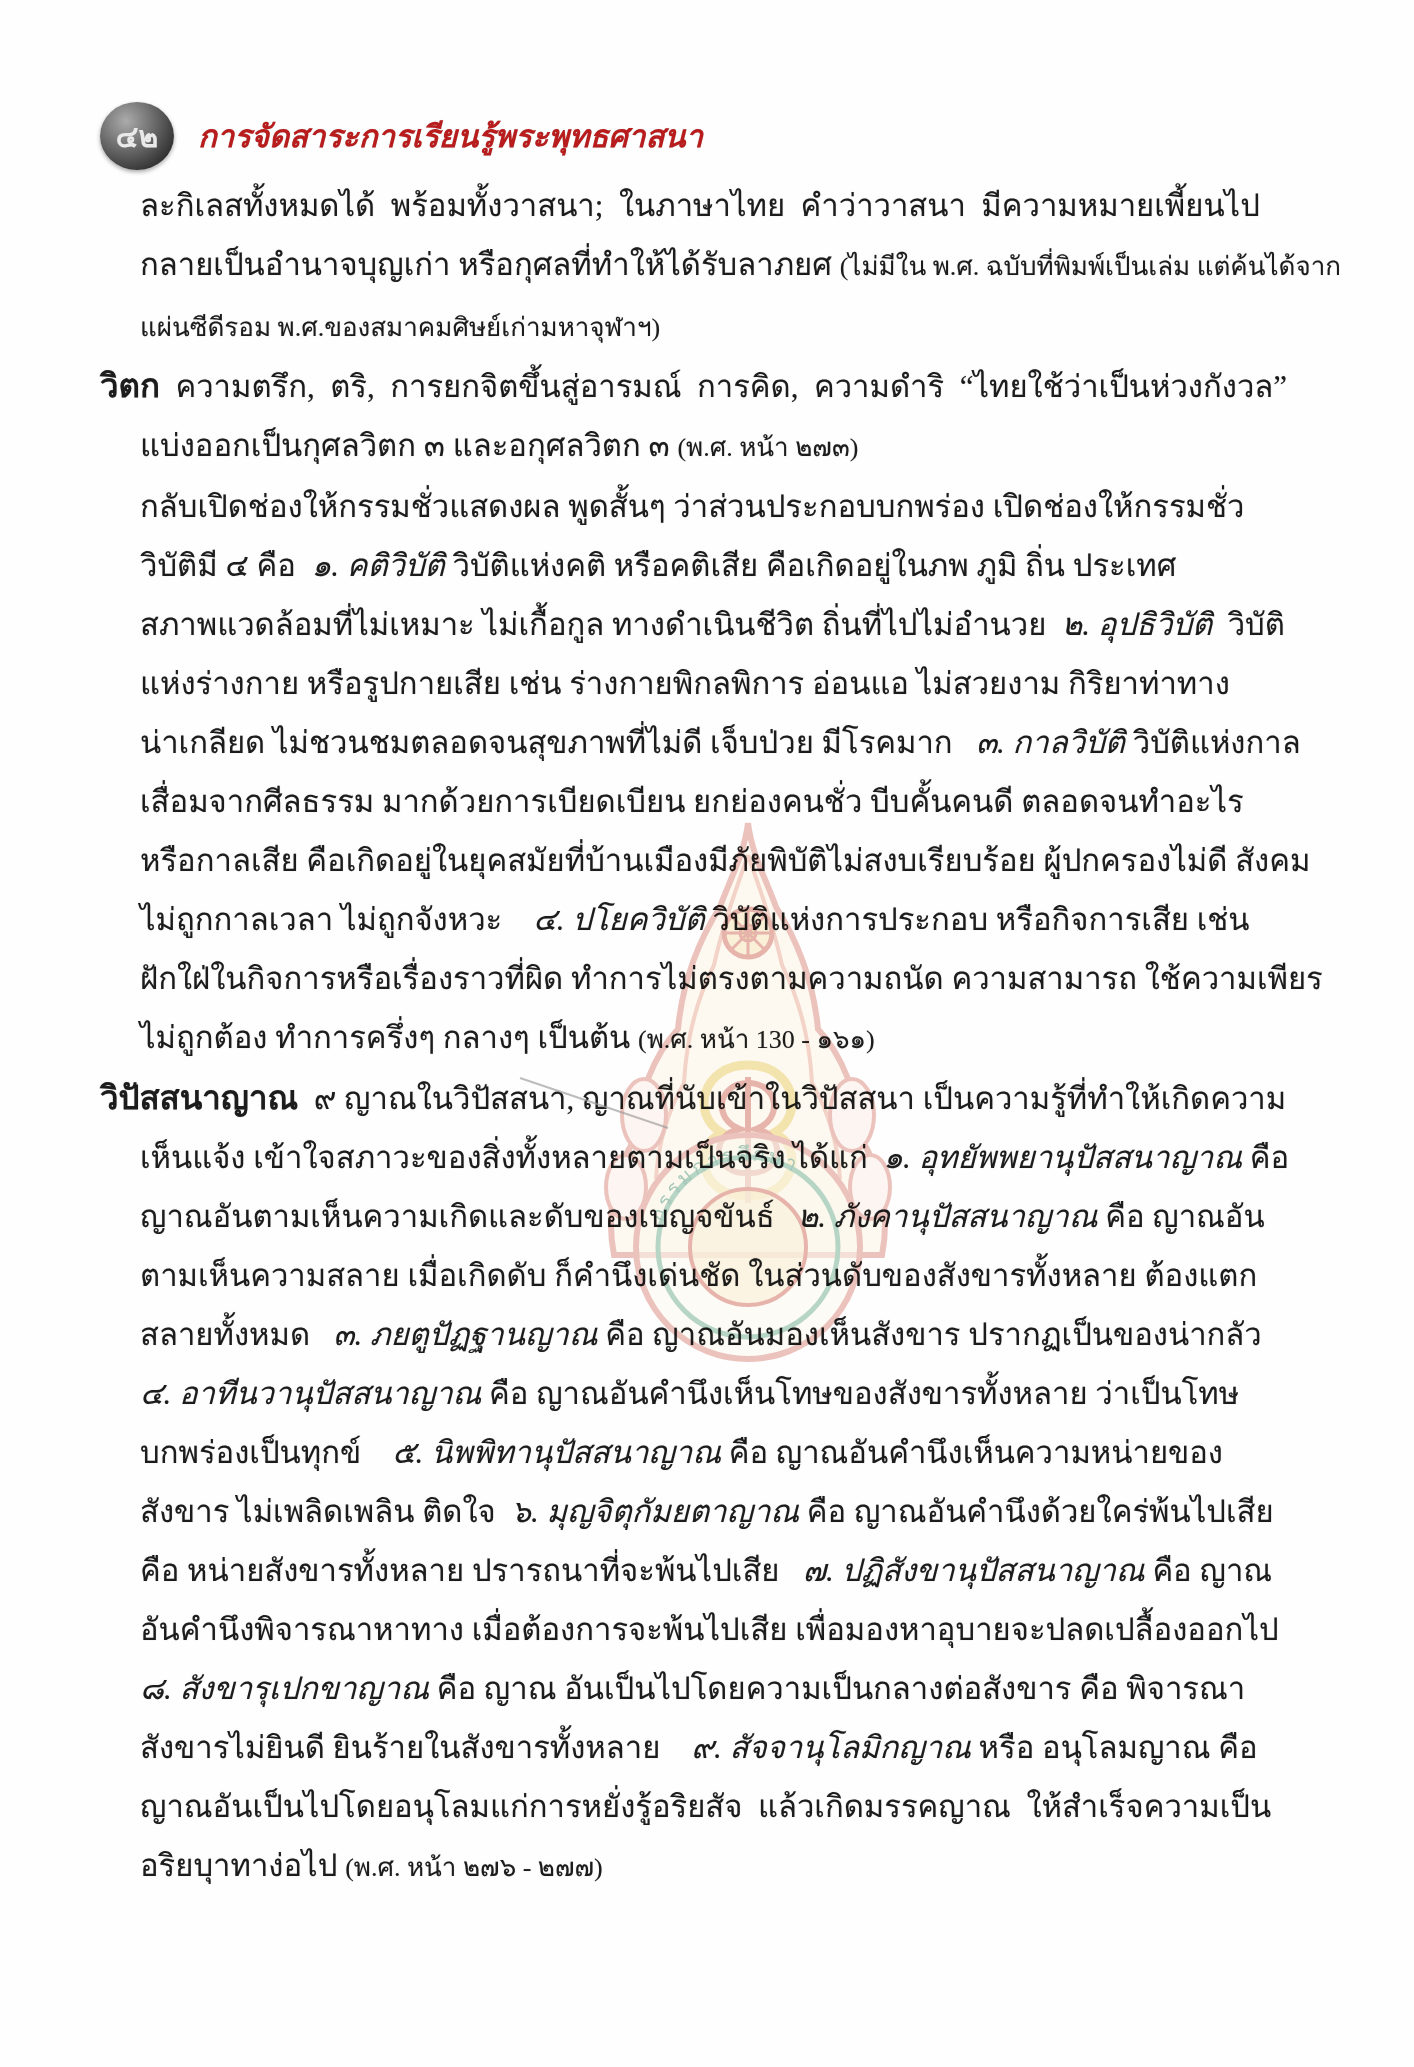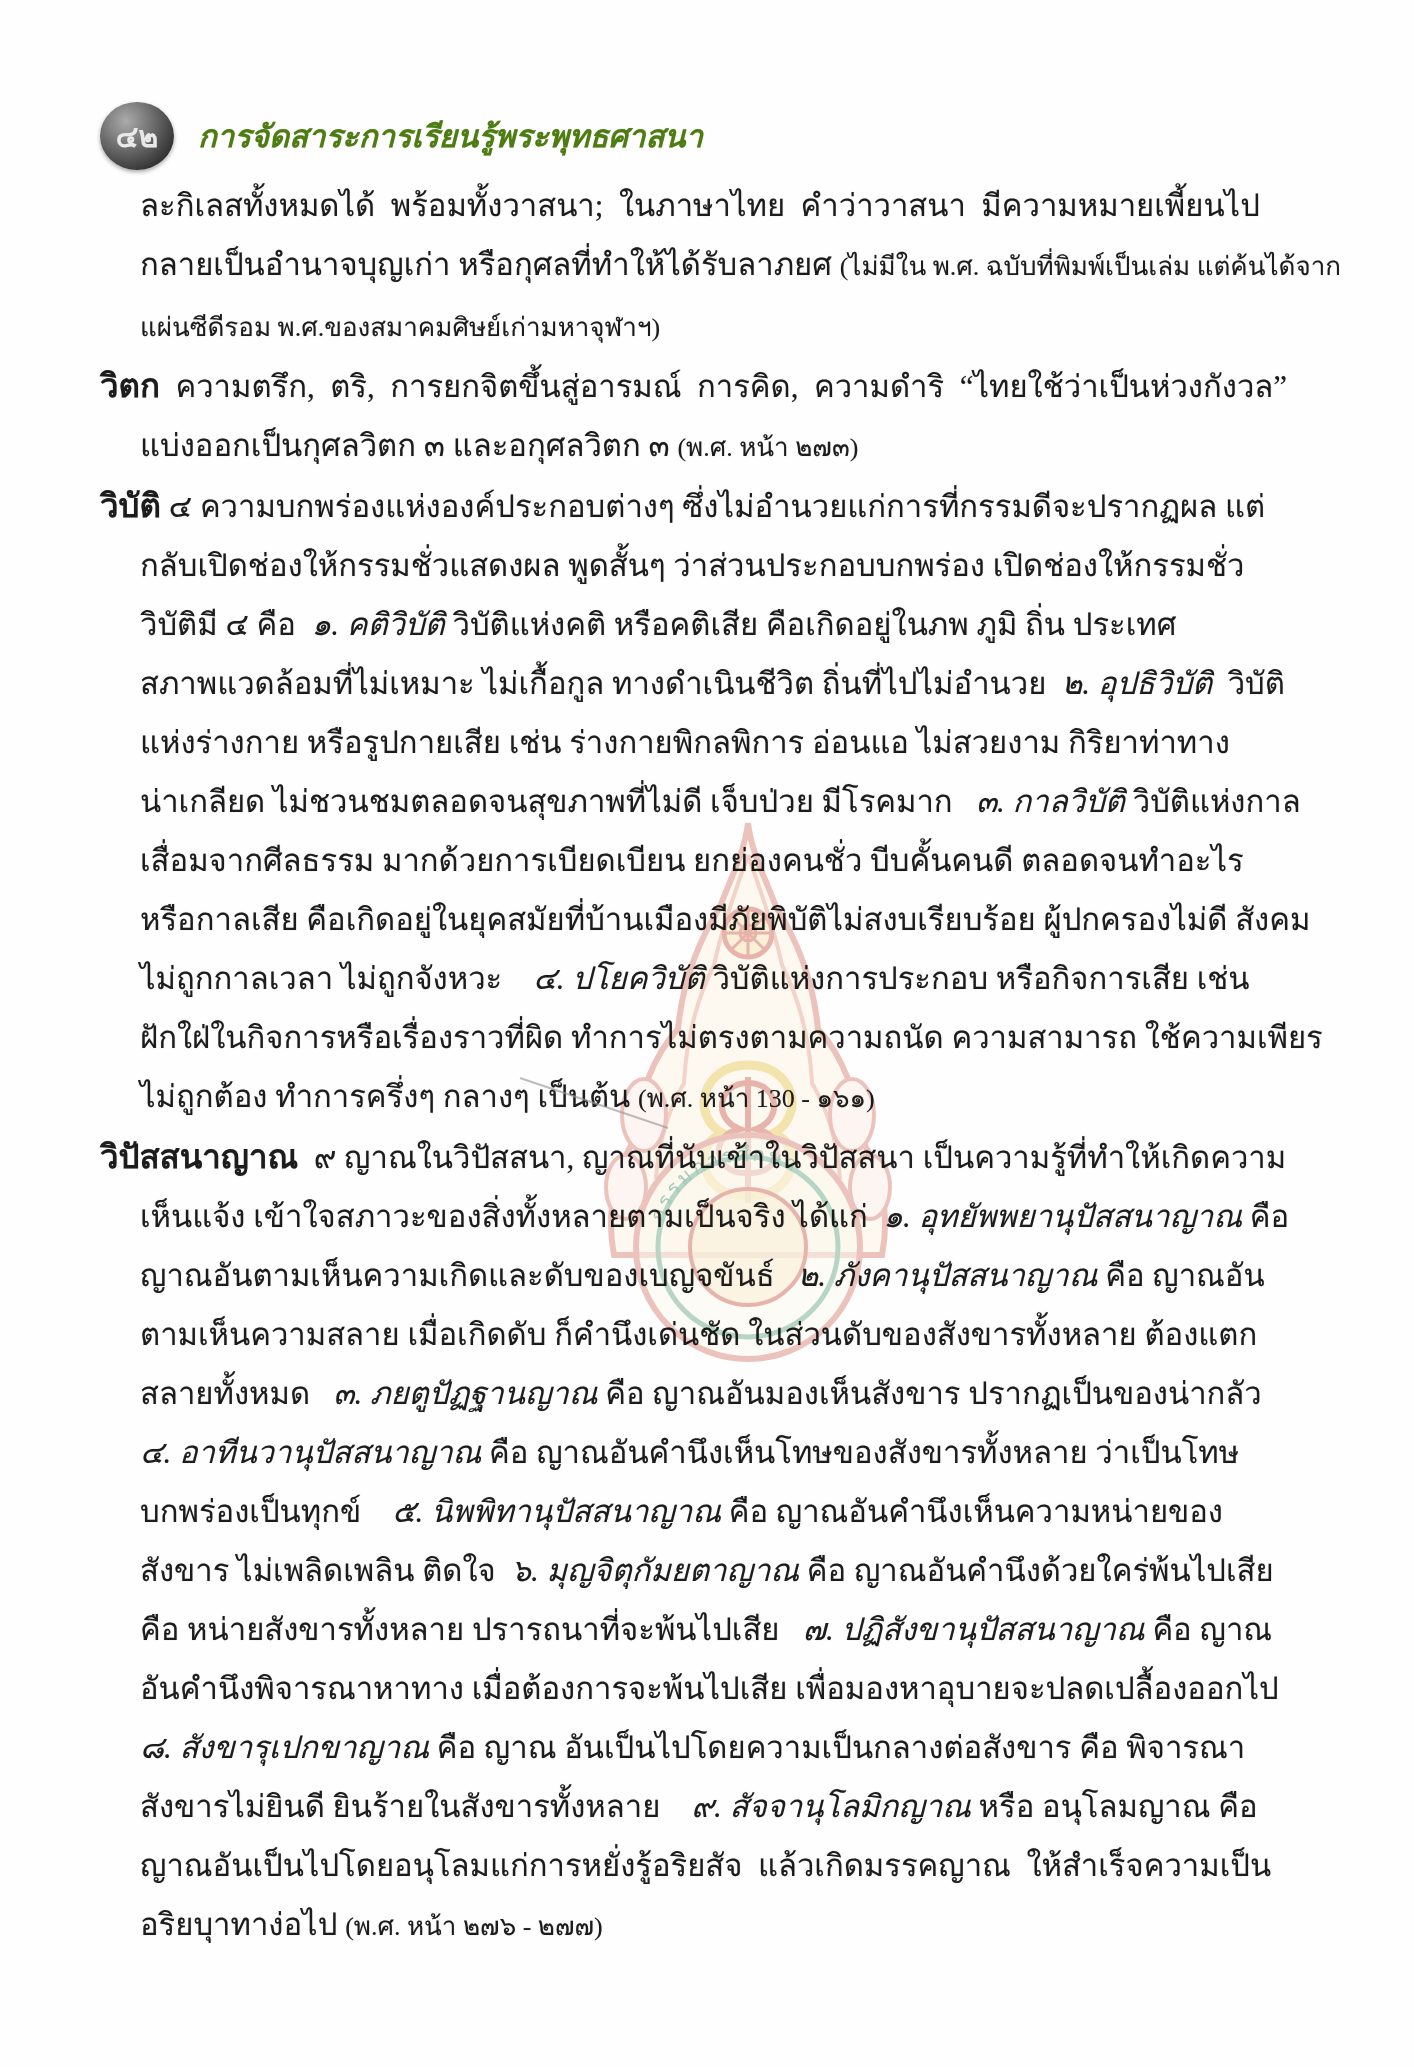--- a/index.html
+++ b/index.html
@@ -17,21 +17,21 @@
     width:74px;height:68px;border-radius:50%;
     background:radial-gradient(circle at 35% 28%, #ababab 0%, #6d6d6d 40%, #2e2e2e 80%, #1a1a1a 100%);
     display:flex;align-items:center;justify-content:center;
     color:#e9e9e9;font-size:30px;font-weight:bold;
     box-shadow:0 2px 4px rgba(0,0,0,.35);
     flex:0 0 auto;
   }
   .page-title{
     margin-left:24px;
     font-style:italic;font-weight:bold;
-    font-size:31px;color:#4d7c0f;
+    font-size:31px;color:#b91c1c;
     white-space:pre;
     text-shadow:0 0 1px rgba(0,0,0,.25);
   }
   
   .body-text{
     position:absolute;top:176px;left:100px;width:1240px;
     font-size:31px;line-height:59px;
     z-index:1;
   }
   .line{white-space:pre;text-shadow:0 0 1px rgba(20,20,20,.3);}
@@ -59,21 +59,20 @@
     </div>
     <div class="page-title">การจัดสาระการเรียนรู้พระพุทธศาสนา</div>
   </div>
 
   <div class="body-text">
       <div class="line cont"><span class="seg-regular">ละกิเลสทั้งหมดได้  พร้อมทั้งวาสนา;  ในภาษาไทย  คำว่าวาสนา  มีความหมายเพี้ยนไป</span></div>
       <div class="line cont"><span class="seg-regular">กลายเป็นอำนาจบุญเก่า หรือกุศลที่ทำให้ได้รับลาภยศ </span><span class="seg-ref">(ไม่มีใน พ.ศ. ฉบับที่พิมพ์เป็นเล่ม แต่ค้นได้จาก</span></div>
       <div class="line cont"><span class="seg-ref">แผ่นซีดีรอม พ.ศ.ของสมาคมศิษย์เก่ามหาจุฬาฯ)</span></div>
       <div class="line entry"><span class="seg-bold">วิตก</span><span class="seg-regular">  ความตรึก,  ตริ,  การยกจิตขึ้นสู่อารมณ์  การคิด,  ความดำริ  “ไทยใช้ว่าเป็นห่วงกังวล”</span></div>
       <div class="line cont"><span class="seg-regular">แบ่งออกเป็นกุศลวิตก ๓ และอกุศลวิตก ๓ </span><span class="seg-ref">(พ.ศ. หน้า ๒๗๓)</span></div>
-      <div class="line entry"><span class="seg-bold">วิบัติ</span><span class="seg-regular"> ๔ ความบกพร่องแห่งองค์ประกอบต่างๆ ซึ่งไม่อำนวยแก่การที่กรรมดีจะปรากฏผล แต่</span></div>
       <div class="line cont"><span class="seg-regular">กลับเปิดช่องให้กรรมชั่วแสดงผล พูดสั้นๆ ว่าส่วนประกอบบกพร่อง เปิดช่องให้กรรมชั่ว</span></div>
       <div class="line cont"><span class="seg-regular">วิบัติมี ๔ คือ  </span><span class="seg-italic">๑. คติวิบัติ</span><span class="seg-regular"> วิบัติแห่งคติ หรือคติเสีย คือเกิดอยู่ในภพ ภูมิ ถิ่น ประเทศ</span></div>
       <div class="line cont"><span class="seg-regular">สภาพแวดล้อมที่ไม่เหมาะ ไม่เกื้อกูล ทางดำเนินชีวิต ถิ่นที่ไปไม่อำนวย  </span><span class="seg-italic">๒. อุปธิวิบัติ</span><span class="seg-regular">  วิบัติ</span></div>
       <div class="line cont"><span class="seg-regular">แห่งร่างกาย หรือรูปกายเสีย เช่น ร่างกายพิกลพิการ อ่อนแอ ไม่สวยงาม กิริยาท่าทาง</span></div>
       <div class="line cont"><span class="seg-regular">น่าเกลียด ไม่ชวนชมตลอดจนสุขภาพที่ไม่ดี เจ็บป่วย มีโรคมาก   </span><span class="seg-italic">๓. กาลวิบัติ</span><span class="seg-regular"> วิบัติแห่งกาล</span></div>
       <div class="line cont"><span class="seg-regular">เสื่อมจากศีลธรรม มากด้วยการเบียดเบียน ยกย่องคนชั่ว บีบคั้นคนดี ตลอดจนทำอะไร</span></div>
       <div class="line cont"><span class="seg-regular">หรือกาลเสีย คือเกิดอยู่ในยุคสมัยที่บ้านเมืองมีภัยพิบัติไม่สงบเรียบร้อย ผู้ปกครองไม่ดี สังคม</span></div>
       <div class="line cont"><span class="seg-regular">ไม่ถูกกาลเวลา ไม่ถูกจังหวะ    </span><span class="seg-italic">๔. ปโยควิบัติ</span><span class="seg-regular"> วิบัติแห่งการประกอบ หรือกิจการเสีย เช่น</span></div>
       <div class="line cont"><span class="seg-regular">ฝักใฝ่ในกิจการหรือเรื่องราวที่ผิด ทำการไม่ตรงตามความถนัด ความสามารถ ใช้ความเพียร</span></div>
       <div class="line cont"><span class="seg-regular">ไม่ถูกต้อง ทำการครึ่งๆ กลางๆ เป็นต้น </span><span class="seg-ref">(พ.ศ. หน้า 130 - ๑๖๑)</span></div>

